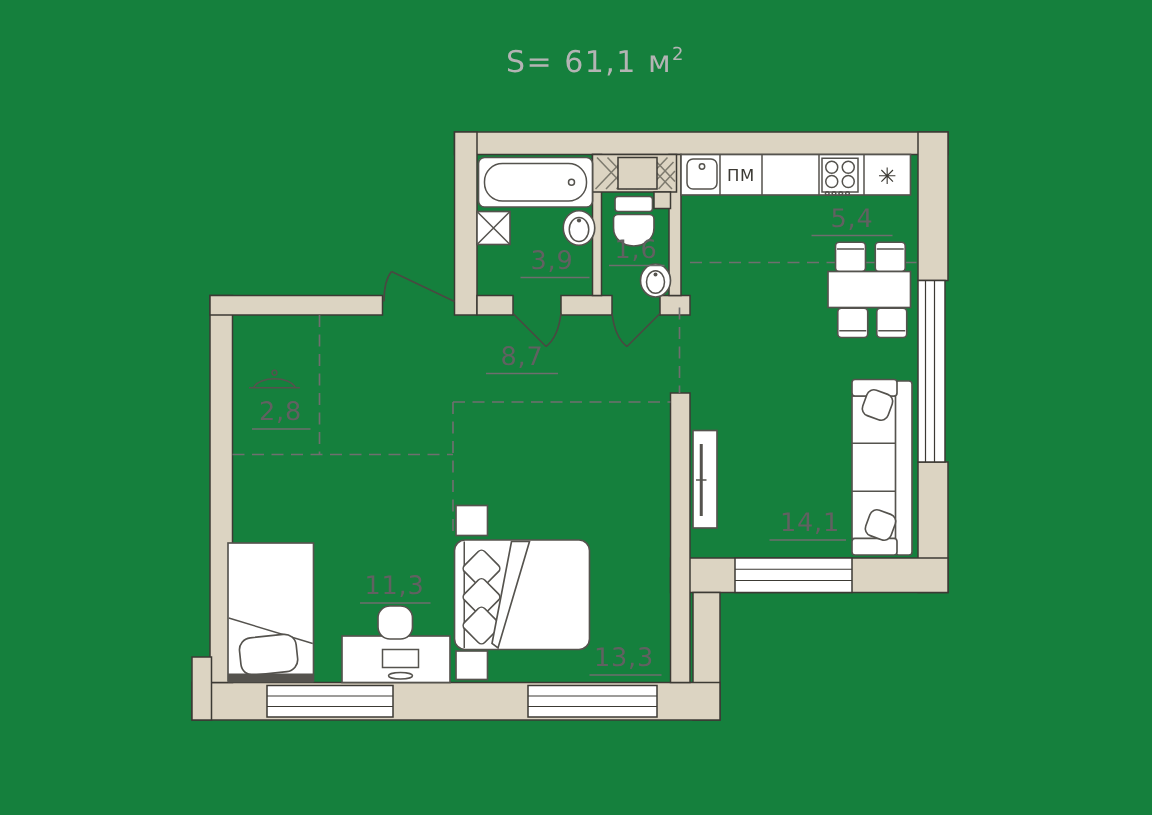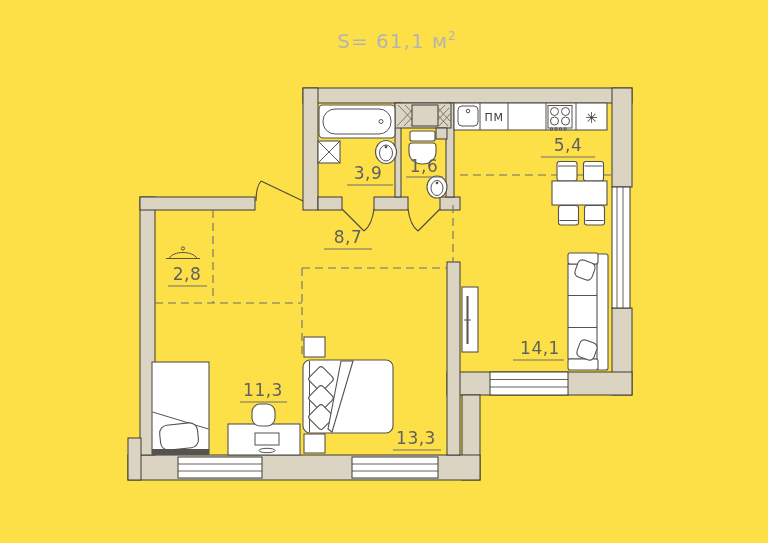--- a/index.html
+++ b/index.html
@@ -1,16 +1,16 @@
 <!DOCTYPE html>
 <html style="--wall-fill: #dcd4c2; --outline: #3c3a34; --label: #616161; --title: #b4b4b4; --dash: #6f6f6f;"><head>
 <meta charset="utf-8">
 <style>
   html,body{margin:0;padding:0;background:#ffffff;}
-  .stage{position:relative;width:768px;height:543px;background:#fde047;overflow:hidden;
+  .stage{position:relative;width:768px;height:543px;background:#15803d;overflow:hidden;
          font-family:"DejaVu Sans",sans-serif;}
   svg{position:absolute;left:0;top:0;}
   .wall{fill:var(--wall-fill,#dcd4c2);stroke:var(--outline,#3c3a34);stroke-width:1;}
   .shaft-inner{fill:var(--wall-fill,#dcd4c2);stroke:var(--outline,#3c3a34);stroke-width:1;}
   .hatch-line{stroke:#7d7a6e;stroke-width:1;}
   .window{fill:#ffffff;stroke:var(--outline,#3c3a34);stroke-width:1;}
   .window-line{stroke:var(--outline,#3c3a34);stroke-width:0.8;fill:none;}
   .dash{stroke:var(--dash,#6f6f6f);stroke-width:1.1;stroke-dasharray:8 5;fill:none;}
   .door{stroke:#4a4842;stroke-width:1.1;fill:none;}
   .fixture{fill:#ffffff;stroke:#55534e;stroke-width:1.1;}

